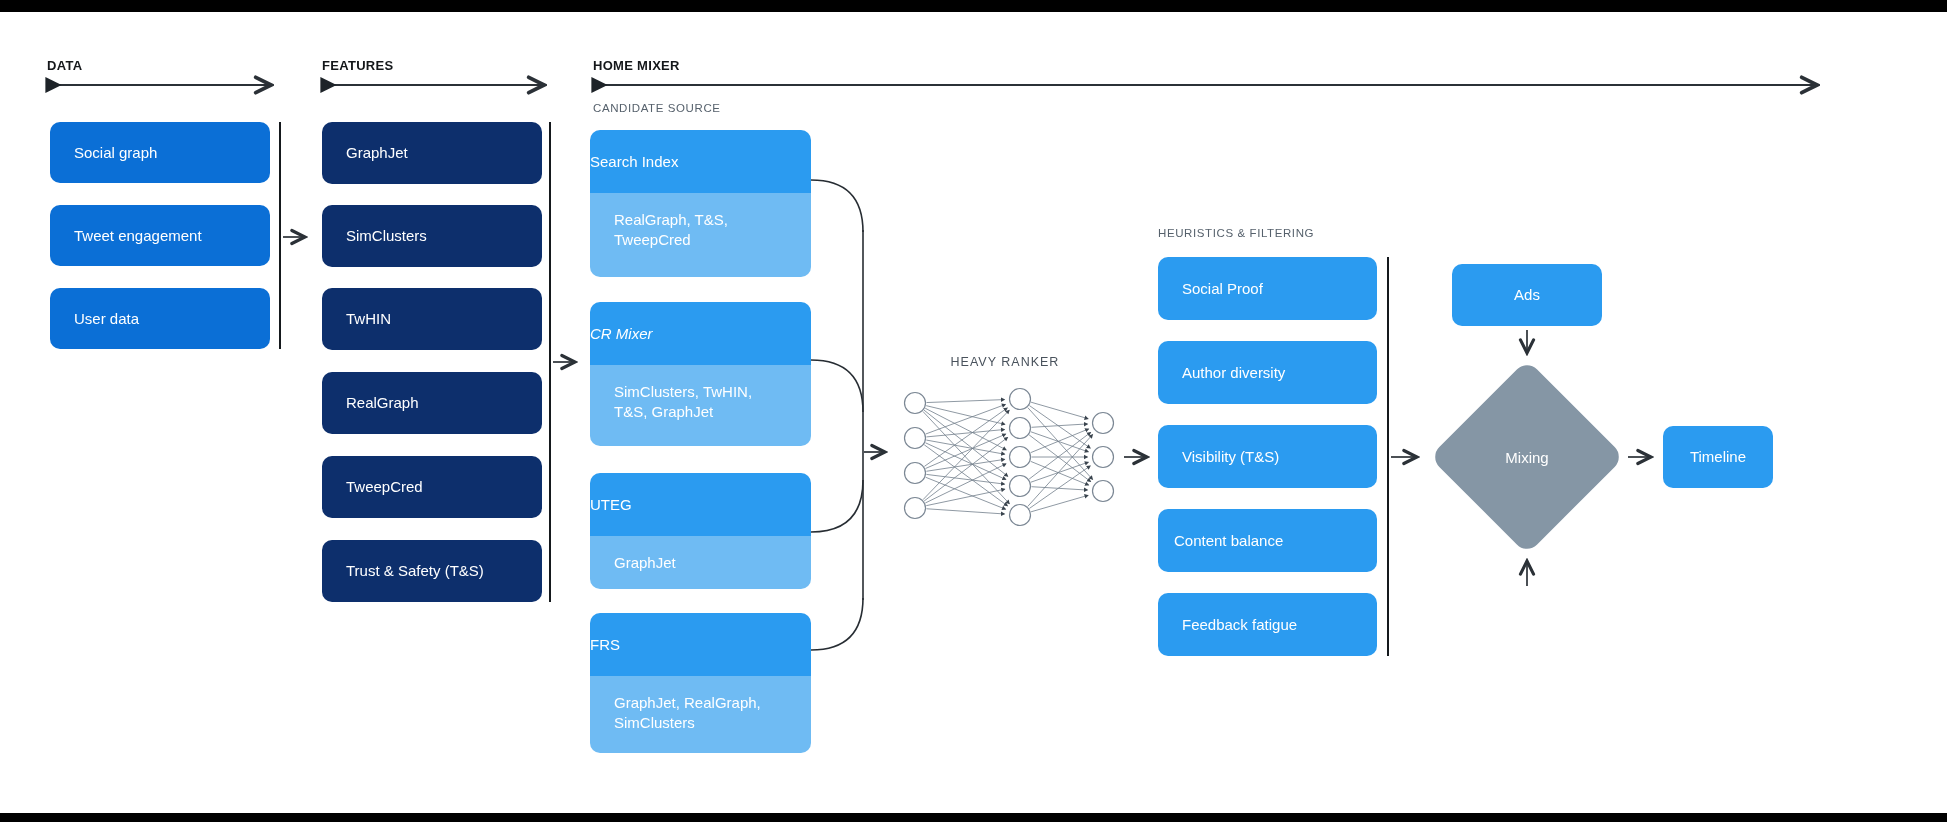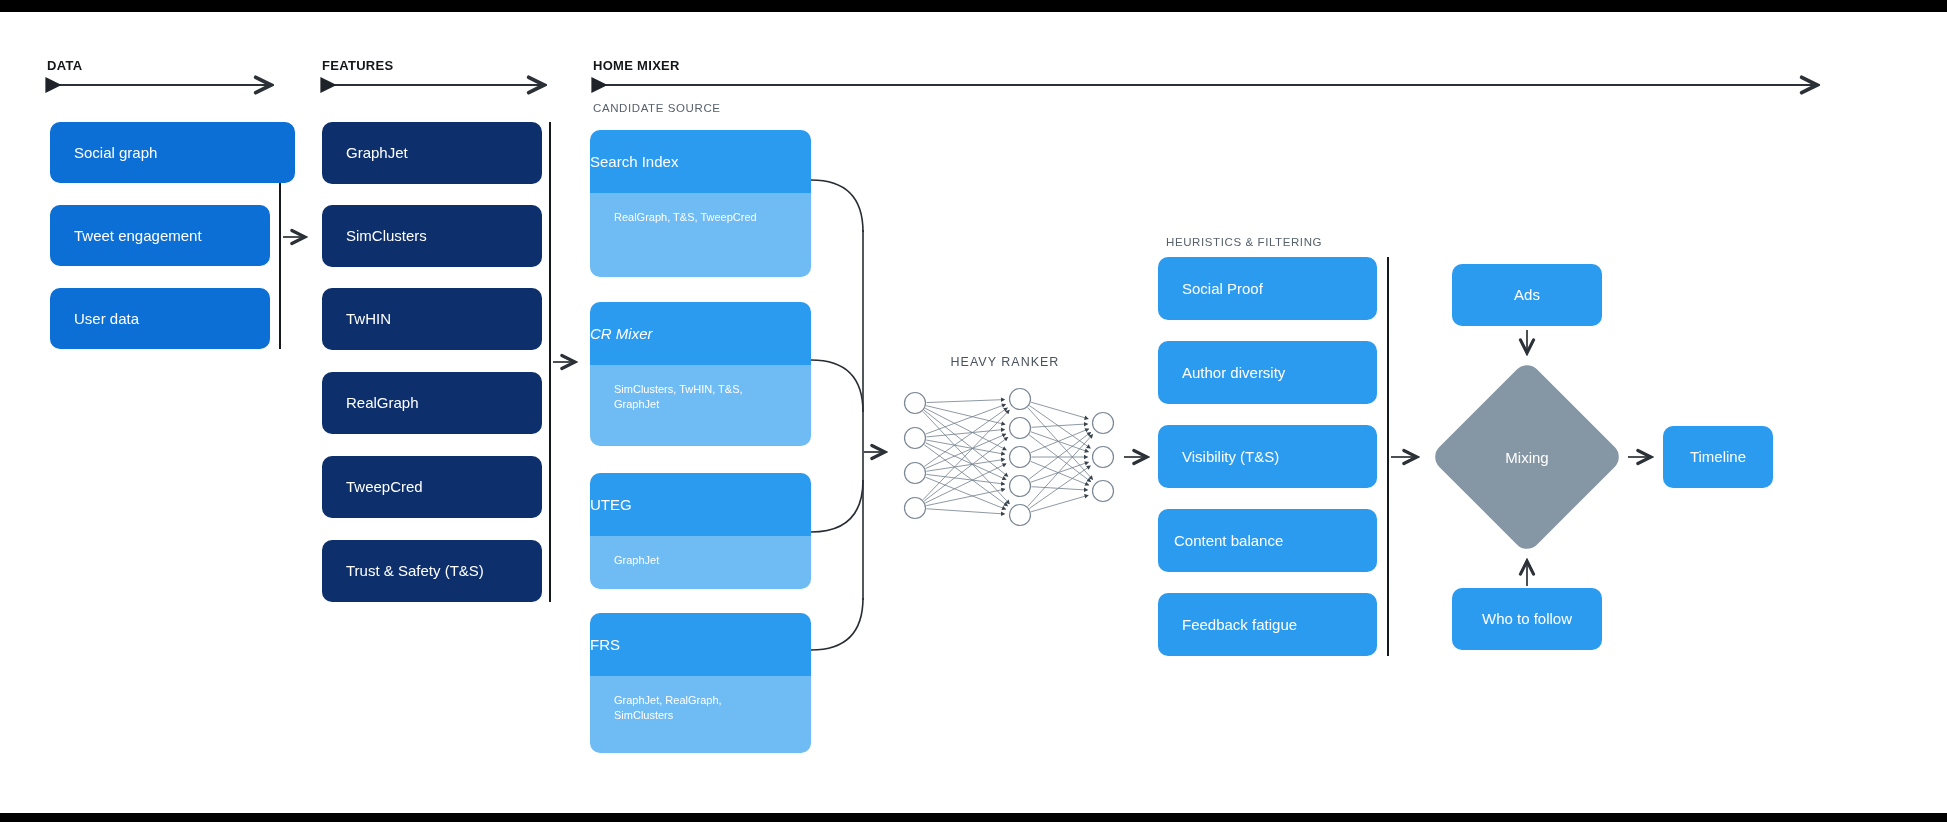--- a/index.html
+++ b/index.html
@@ -45,21 +45,21 @@
   .cand-main{
     position:absolute;
     background:var(--mixer-box,#2b9bf0);
     color:#fff;font-size:15px;
     display:flex;align-items:center;box-sizing:border-box;
     border-radius:10px 10px 0 0;
   }
   .cand-sub{
     position:absolute;
     background:var(--mixer-subbox,#6fbbf3);
-    color:#fff;font-size:11px;line-height:1.35;
+    color:#fff;font-size:15px;line-height:1.35;
     padding:17px 28px 0 24px;box-sizing:border-box;
     border-radius:0 0 10px 10px;
   }
 
   .diamond{
     position:absolute;left:1458px;top:388px;width:138px;height:138px;
     background:var(--diamond,#8596a5);
     transform:rotate(45deg);border-radius:14px;
   }
   .diamond-label{
@@ -171,21 +171,21 @@
         <circle cx="1103" cy="423" r="10.5" fill="#ffffff" stroke="#7b8794" stroke-width="1.2"></circle>
         <circle cx="1103" cy="457" r="10.5" fill="#ffffff" stroke="#7b8794" stroke-width="1.2"></circle>
         <circle cx="1103" cy="491" r="10.5" fill="#ffffff" stroke="#7b8794" stroke-width="1.2"></circle>
       </g>
   </svg>
 
   <div class="col-header" style="left:47px;top:58px;">DATA</div>
   <div class="col-header" style="left:322px;top:58px;">FEATURES</div>
   <div class="col-header" style="left:593px;top:58px;">HOME MIXER</div>
 
-  <div class="node data-box" style="left:50px;top:122px;width:245px;height:61px;">Social graph</div>
+  <div class="node data-box" style="left:50px;top:122px;width:220px;height:61px;">Social graph</div>
   <div class="node data-box" style="left:50px;top:205px;width:220px;height:61px;">Tweet engagement</div>
   <div class="node data-box" style="left:50px;top:288px;width:220px;height:61px;">User data</div>
 
   <div class="node feature-box" style="left:322px;top:122px;width:220px;height:62px;">GraphJet</div>
   <div class="node feature-box" style="left:322px;top:288px;width:220px;height:62px;">TwHIN</div>
   <div class="node feature-box" style="left:322px;top:205px;width:220px;height:62px;">SimClusters</div>
   <div class="node feature-box" style="left:322px;top:372px;width:220px;height:62px;">RealGraph</div>
   <div class="node feature-box" style="left:322px;top:456px;width:220px;height:62px;">TweepCred</div>
   <div class="node feature-box" style="left:322px;top:540px;width:220px;height:62px;">Trust &amp; Safety (T&amp;S)</div>
 
@@ -198,27 +198,26 @@
   <div class="cand-sub" style="left:590px;top:365px;width:221px;height:81px;">SimClusters, TwHIN, T&amp;S, GraphJet</div>
 
   <div class="cand-main" style="left:590px;top:473px;width:221px;height:63px;">UTEG</div>
   <div class="cand-sub" style="left:590px;top:536px;width:221px;height:53px;">GraphJet</div>
 
   <div class="cand-main" style="left:590px;top:613px;width:221px;height:63px;">FRS</div>
   <div class="cand-sub" style="left:590px;top:676px;width:221px;height:77px;">GraphJet, RealGraph, SimClusters</div>
 
   <div class="ranker-header" style="left:935px;top:355px;width:140px;">HEAVY RANKER</div>
 
-  <div class="sub-header" style="left:1158px;top:236px;margin-left:8px;">HEURISTICS &amp; FILTERING</div>
+  <div class="sub-header" style="left:1158px;top:227px;">HEURISTICS &amp; FILTERING</div>
   <div class="node mixer-box" style="left:1158px;top:257px;width:219px;height:63px;">Social Proof</div>
   <div class="node mixer-box" style="left:1158px;top:341px;width:219px;height:63px;text-align:center;">Author diversity</div>
   <div class="node mixer-box" style="left:1158px;top:425px;width:219px;height:63px;">Visibility (T&amp;S)</div>
   <div class="node mixer-box" style="left:1158px;top:509px;width:219px;height:63px;padding-left:16px;">Content balance</div>
   <div class="node mixer-box" style="left:1158px;top:593px;width:219px;height:63px;">Feedback fatigue</div>
 
   <div class="node mixer-box center-text" style="left:1452px;top:264px;width:150px;height:62px;">Ads</div>
   <div class="diamond"></div>
   <div class="diamond-label">Mixing</div>
-  <div class="node mixer-box center-text" style="left:1452px;top:588px;width:150px;height:62px;">Who to follow</div>
   <div class="node mixer-box center-text" style="left:1663px;top:426px;width:110px;height:62px;">Timeline</div>
 
   <div class="frame-bar bottom"></div>
 </div>
 
 </body></html>

